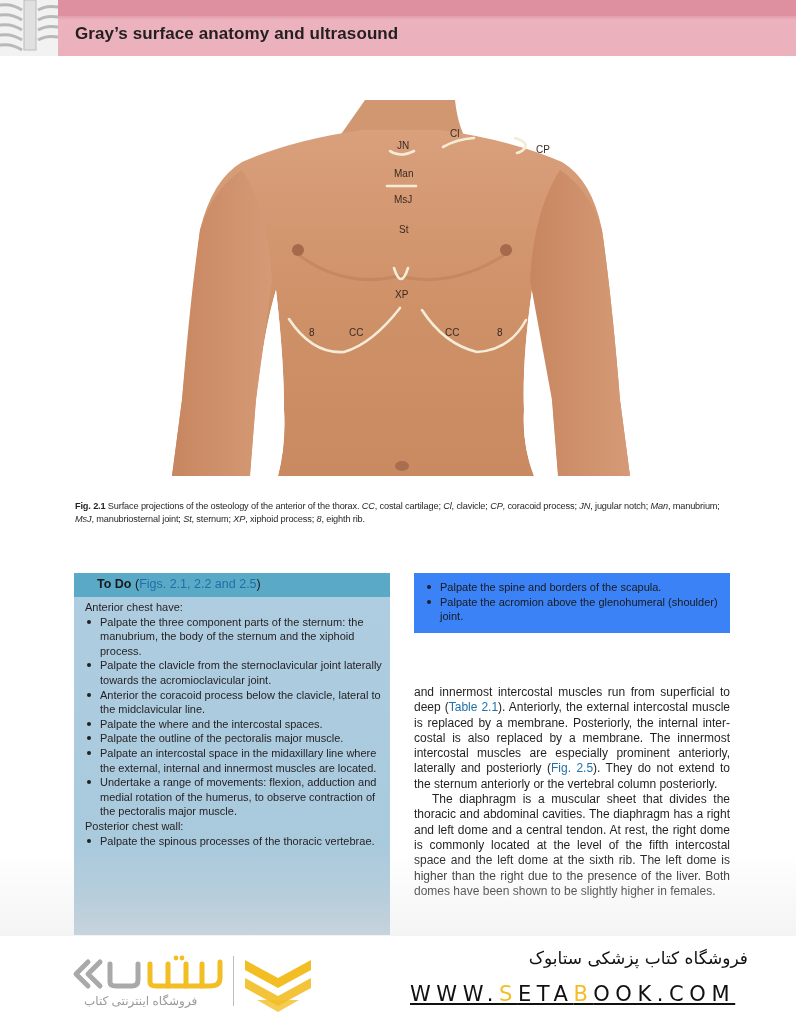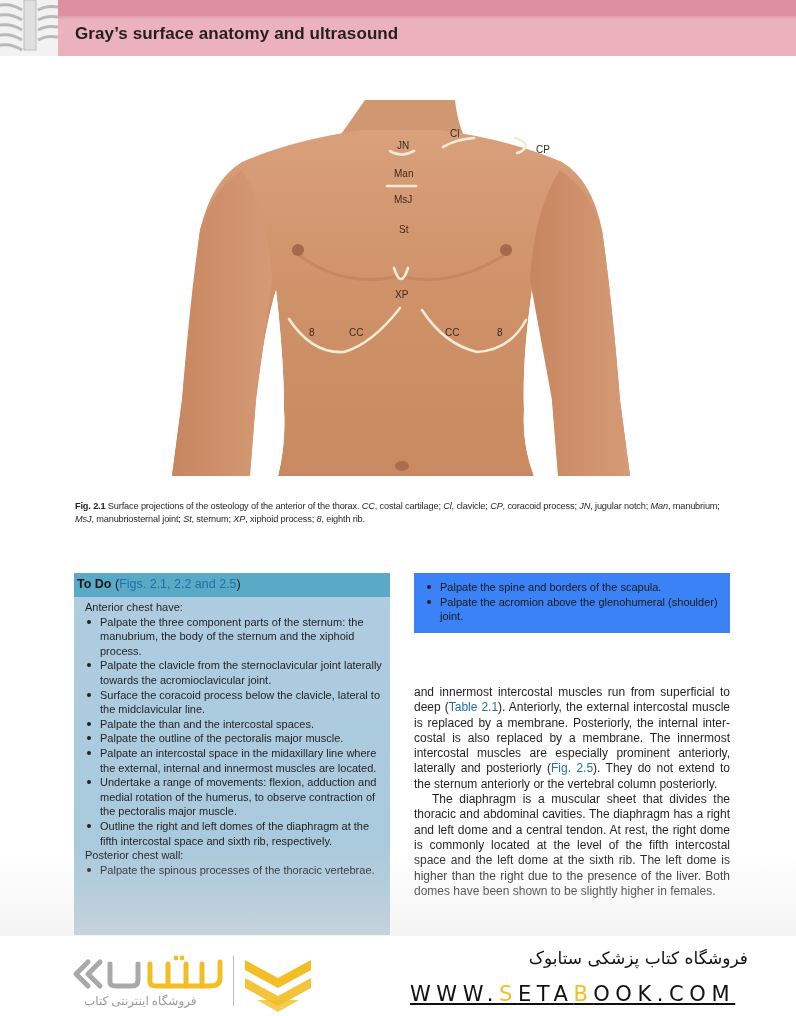--- a/index.html
+++ b/index.html
@@ -41,21 +41,21 @@
   .caption b { font-weight: bold; }
   .caption i { font-style: italic; }
   
   .todo {
     position: absolute; left: 74px; top: 573px; width: 316px; height: 362px;
     background: linear-gradient(180deg, #aecde0 0%, #a9c9dc 80%, #9ab8cc 100%);
     overflow: hidden;
   }
   .todo-head {
     height: 24px; background: #5aa9c7;
-    padding: 4px 3px; font-size: 12.5px; color: #1a1a1a;
+    padding: 4px 23px; font-size: 12.5px; color: #1a1a1a;
   }
   .todo-head b { font-weight: bold; }
   .todo-head .ref { color: #1f70a6; }
   .todo-body { padding: 3px 8px 0 11px; font-size: 11px; line-height: 14.6px; color: #231f20; }
   .todo-body ul { list-style: none; }
   .todo-body li { position: relative; padding-left: 15px; }
   .todo-body li::before {
     content: ""; position: absolute; left: 2px; top: 5px; width: 4px; height: 4px;
     border-radius: 50%; background: #231f20;
   }
@@ -85,21 +85,21 @@
   }
   
   .footer {
     position: absolute; left: 0; top: 936px; width: 796px; height: 80px; background: #ffffff;
   }
   .footer-divider { position: absolute; left: 233px; top: 20px; width: 1px; height: 50px; background: #bdbdbd; }
   .logo-mark { position: absolute; left: 243px; top: 20px; width: 70px; height: 56px; }
   .logo-word { position: absolute; left: 70px; top: 16px; width: 160px; height: 40px; }
   .logo-sub {
     position: absolute; left: 84px; top: 58px; font-size: 12px; color: #9a9a9a;
-    font-family: Liberation Serif, serif; direction: rtl;
+    font-family: Liberation Sans, sans-serif; direction: rtl;
   }
   .store-name {
     position: absolute; left: 486px; top: 12px; width: 262px; text-align: right;
     font-family: "DejaVu Sans", sans-serif; font-size: 17px; color: #111; direction: rtl;
   }
   .store-url {
     position: absolute; left: 410px; top: 46px; font-size: 21px; letter-spacing: 5.6px;
     color: #111; font-family: "DejaVu Sans", sans-serif; text-decoration: underline;
   }
   .store-url .hl { color: #f2be24; }
@@ -188,26 +188,25 @@
 
 <div class="todo">
   <div class="todo-head">
     <b>To Do</b><span> (</span><span class="ref">Figs. 2.1, 2.2 and 2.5</span><span>)</span>
   </div>
   <div class="todo-body">
     <div>Anterior chest have:</div>
     <ul>
       <li>Palpate the three component parts of the sternum: the manubrium, the body of the sternum and the xiphoid process.</li>
       <li>Palpate the clavicle from the sternoclavicular joint laterally towards the acromioclavicular joint.</li>
-      <li>Surface the coracoid process below the clavicle, lateral to the midclavicular line.</li>
-      <li>Palpate the than and the intercostal spaces.</li>
+      <li>Anterior the coracoid process below the clavicle, lateral to the midclavicular line.</li>
+      <li>Palpate the where and the intercostal spaces.</li>
       <li>Palpate the outline of the pectoralis major muscle.</li>
       <li>Palpate an intercostal space in the midaxillary line where the external, internal and innermost muscles are located.</li>
       <li>Undertake a range of movements: flexion, adduction and medial rotation of the humerus, to observe contraction of the pectoralis major muscle.</li>
-      <li>Outline the right and left domes of the diaphragm at the fifth intercostal space and sixth rib, respectively.</li>
     </ul>
     <div>Posterior chest wall:</div>
     <ul>
       <li>Palpate the spinous processes of the thoracic vertebrae.</li>
     </ul>
   </div>
 </div>
 
 <div class="todo2">
   <ul>

